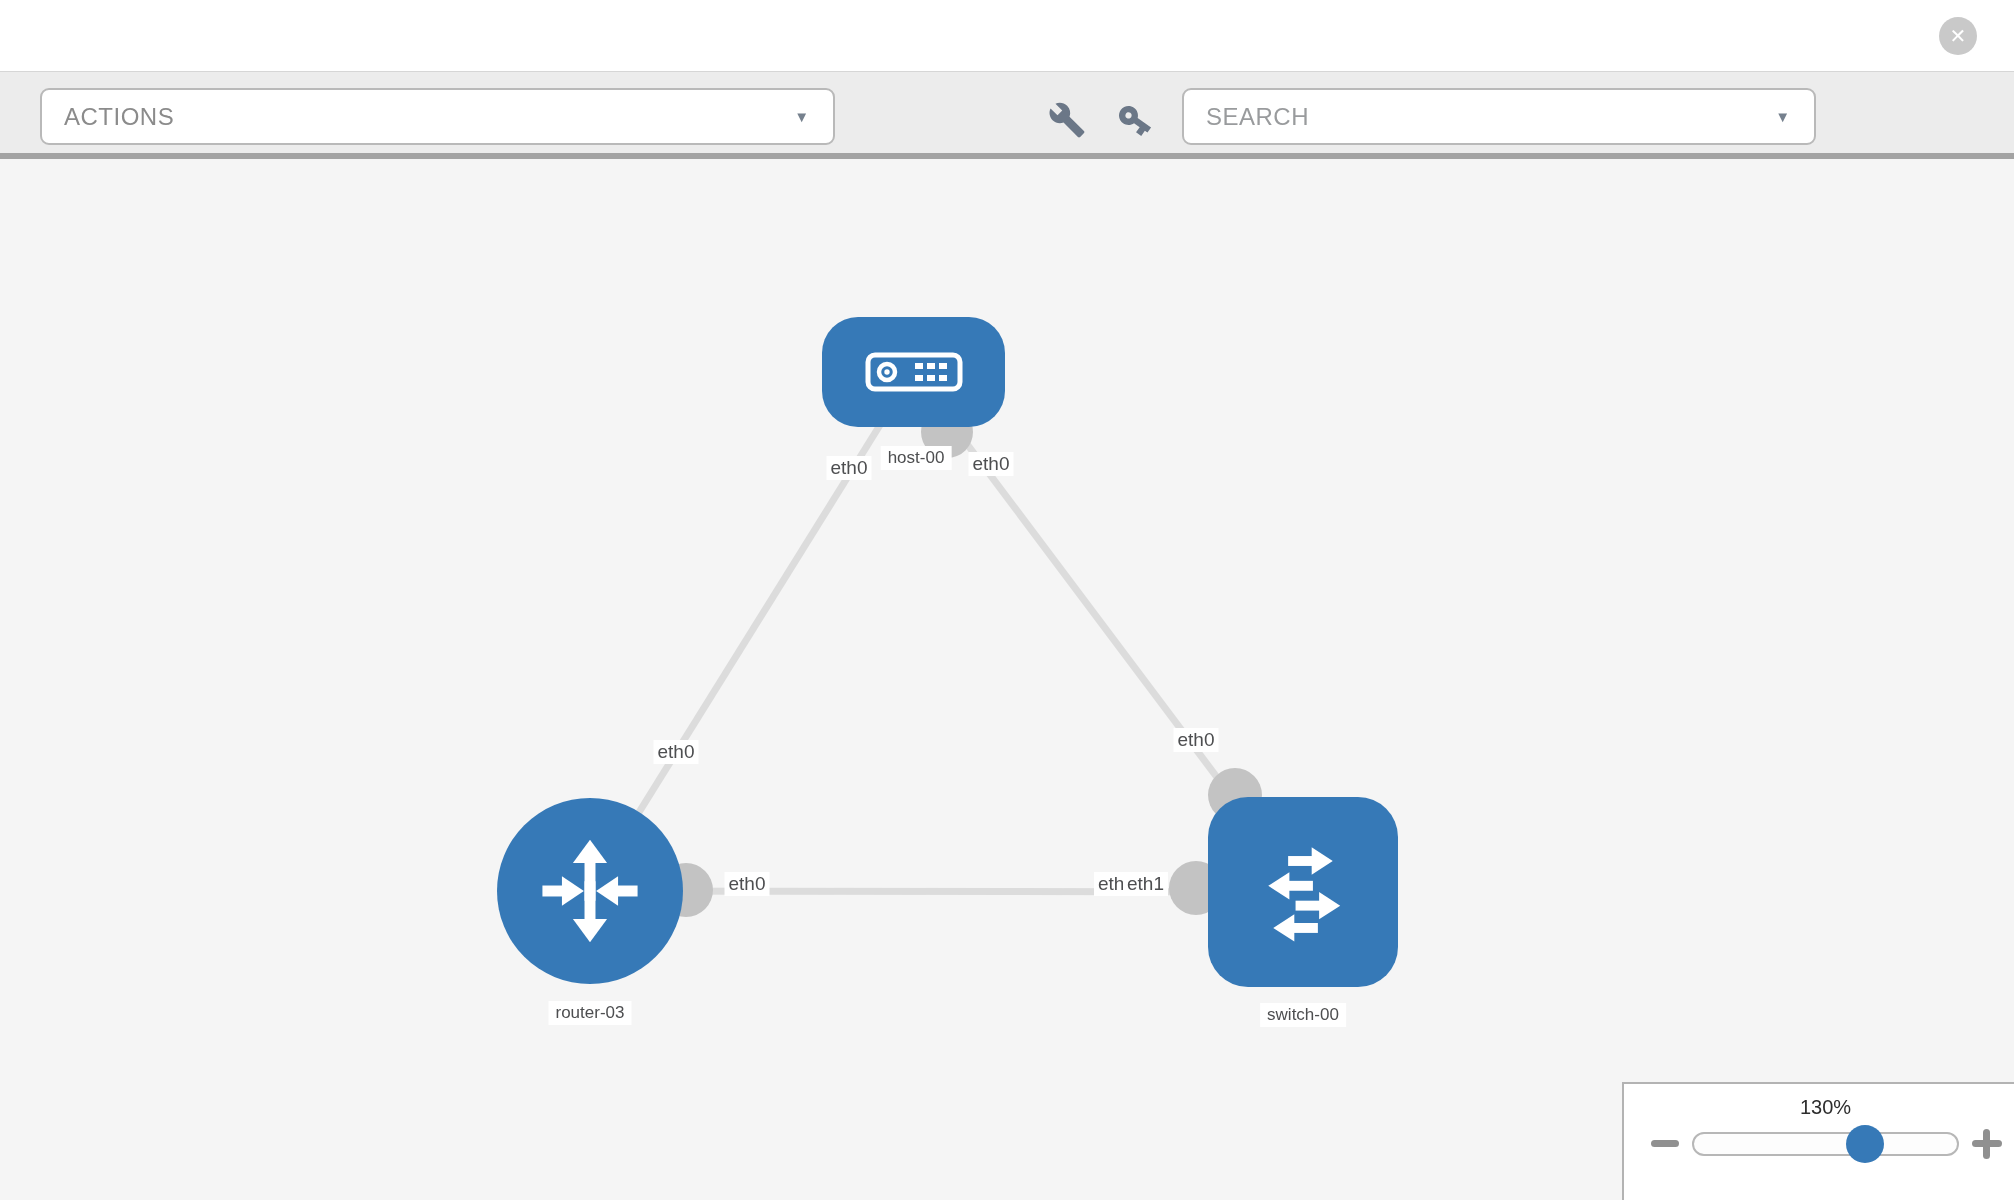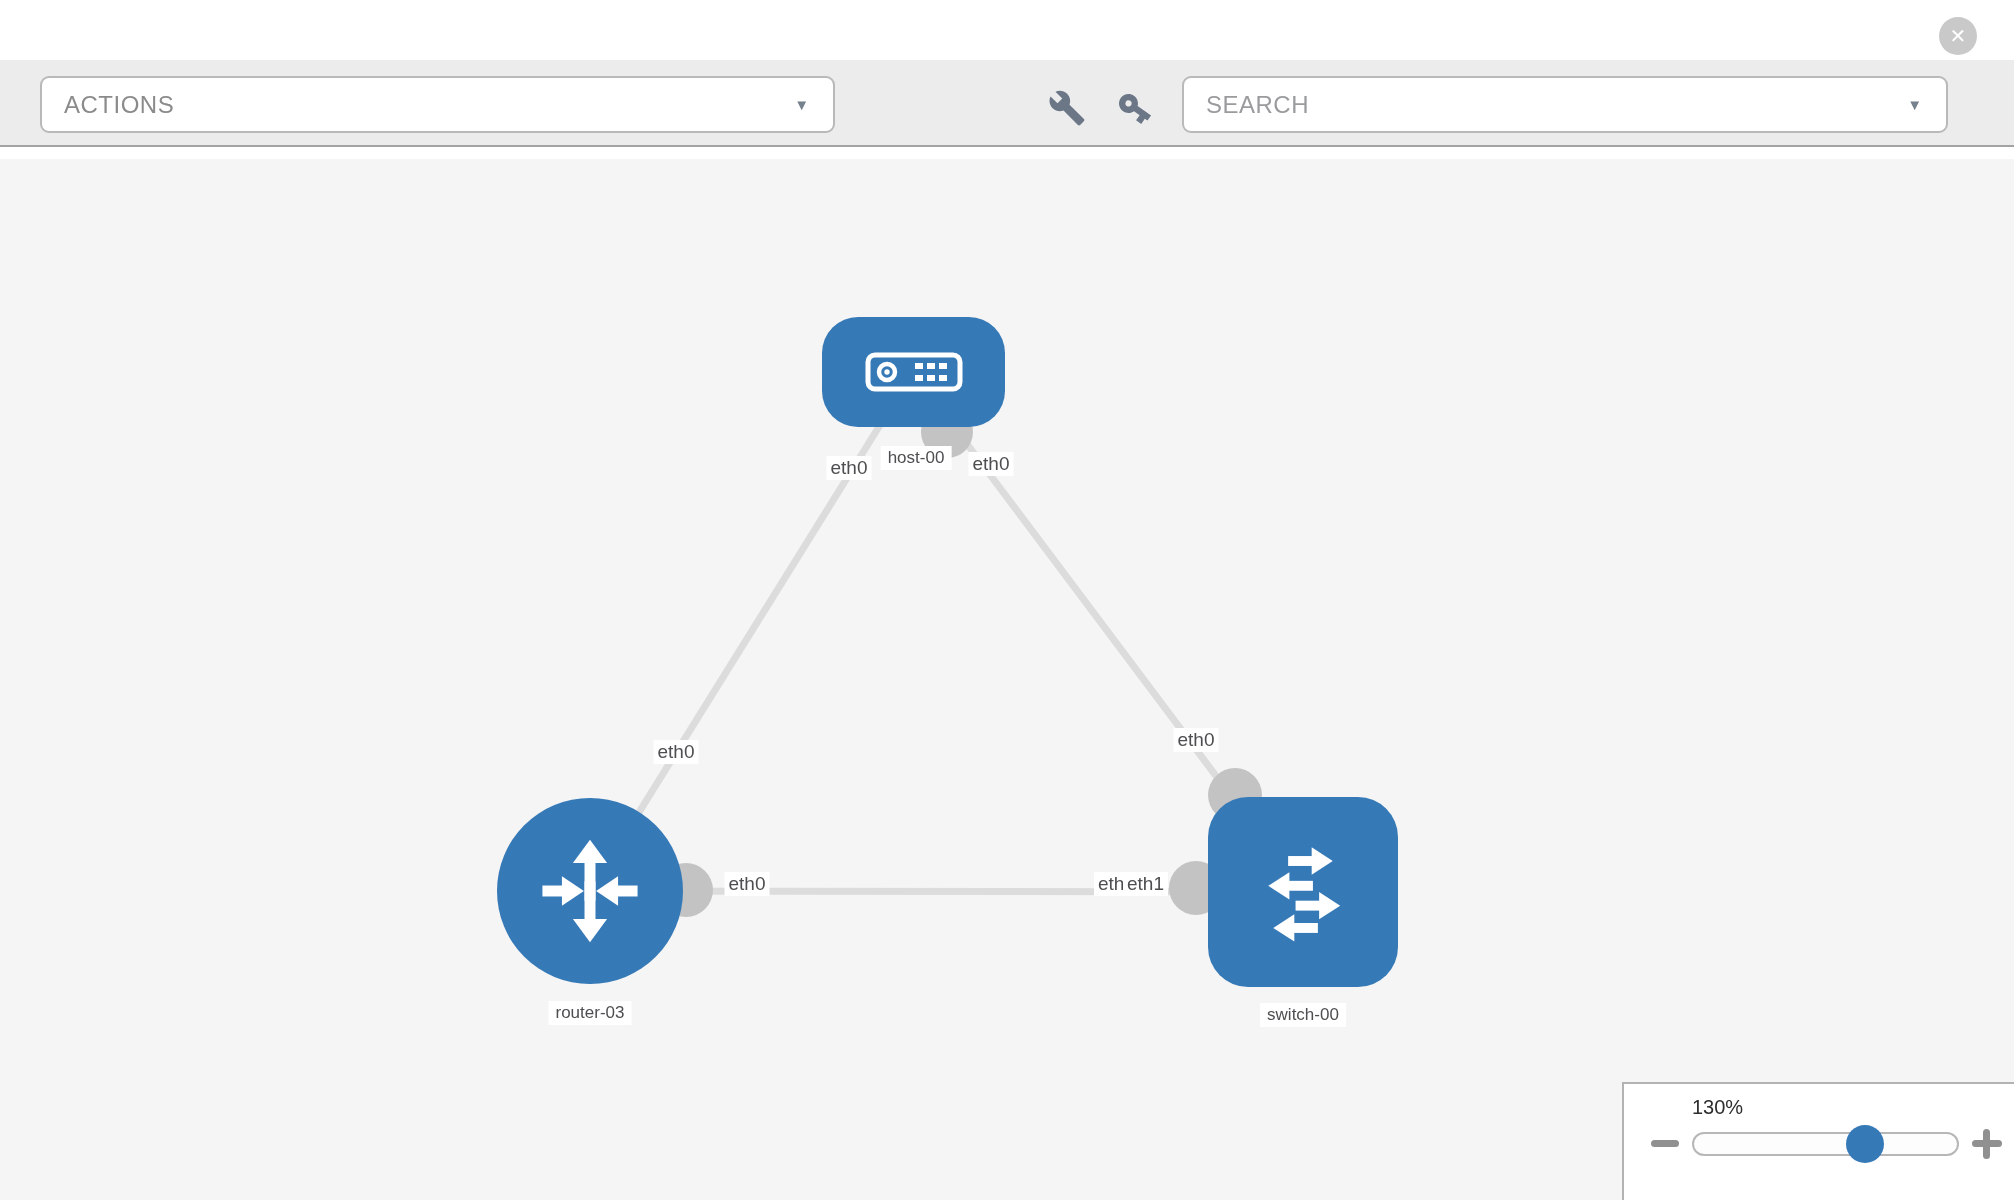--- a/index.html
+++ b/index.html
@@ -14,30 +14,30 @@
   
   .header{position:absolute;left:0;top:0;width:2014px;height:72px;background:#fff;
     border-bottom:1px solid #d6d6d6}
   .page-title{position:absolute;left:40px;top:0;line-height:72px;font-size:27px;
     font-weight:bold;color:#4f4f4f;letter-spacing:.2px}
   .close-btn{position:absolute;left:1939px;top:17px;width:38px;height:38px;border-radius:50%;
     background:#c9c9c9;color:#fff;text-align:center;line-height:38px;font-size:20px;
     font-weight:bold;cursor:pointer}
 
   
-  .toolbar{position:absolute;left:0;top:60px;width:2014px;height:87px;
-    background:var(--toolbar-bg);border-bottom:2px solid #a3a3a3}
+  .toolbar{position:absolute;left:0;top:72px;width:2014px;height:87px;
+    background:var(--toolbar-bg);border-bottom:6px solid #a3a3a3}
   .select-box{position:absolute;top:16px;height:57px;background:#fff;
     border:2px solid var(--border-gray);border-radius:9px;cursor:pointer}
   .select-box .sel-label{position:absolute;left:22px;top:0;line-height:53px;font-size:24px;
     color:#8b8b8b;letter-spacing:.5px}
   .select-box .caret{position:absolute;right:24px;top:0;line-height:53px;font-size:15px;
     color:#76818e}
   .actions-box{left:40px;width:795px}
-  .search-box{left:1182px;width:766px}
+  .search-box{left:1182px;width:634px}
   .search-box .sel-label{color:#999b9d}
   .tool-icon{position:absolute;top:29px;width:38px;height:38px;color:var(--icon-slate);
     cursor:pointer}
   .tool-icon svg{width:100%;height:100%;fill:currentColor}
   .wrench-pos{left:1048px}
   .key-pos{left:1116px}
   .key-pos svg{transform:rotate(35deg)}
 
   
   .canvas{position:absolute;left:0;top:159px;width:2014px;height:1041px;
@@ -57,21 +57,21 @@
     color:var(--label-text);font-size:19px;padding:1px 4px;white-space:nowrap;z-index:4}
   .iface-overlap{position:absolute;left:1094px;top:725px;z-index:4;height:26px}
   .iface-overlap span{position:absolute;top:0;transform:translateY(-50%);background:#fff;
     color:var(--label-text);font-size:19px;padding:1px 4px;white-space:nowrap}
   .iface-overlap .behind{left:0;z-index:4}
   .iface-overlap .front{left:29px;z-index:5}
 
   
   .zoom-panel{position:absolute;left:1622px;top:1082px;width:392px;height:118px;
     background:#fff;border-left:2px solid #b3b3b3;border-top:2px solid #b3b3b3;z-index:10}
-  .zoom-level{position:absolute;left:68px;top:12px;width:267px;text-align:left;
+  .zoom-level{position:absolute;left:68px;top:12px;width:267px;text-align:center;
     font-size:20px;color:#2d2d2d}
   .zoom-minus{position:absolute;left:27px;top:56px;width:28px;height:7px;border-radius:4px;
     background:#909090;cursor:pointer}
   .zoom-track{position:absolute;left:68px;top:48px;width:267px;height:24px;background:#fdfdfd;
     border:2px solid #b7b7b7;border-radius:13px;cursor:pointer}
   .zoom-thumb{position:absolute;left:222px;top:41px;width:38px;height:38px;border-radius:50%;
     background:var(--node-blue);cursor:pointer;z-index:11}
   .zoom-plus{position:absolute;left:348px;top:45px;width:30px;height:30px;cursor:pointer}
   .zoom-plus i{position:absolute;background:#909090;border-radius:4px}
   .zoom-plus .h{left:0;top:11px;width:30px;height:7px}

